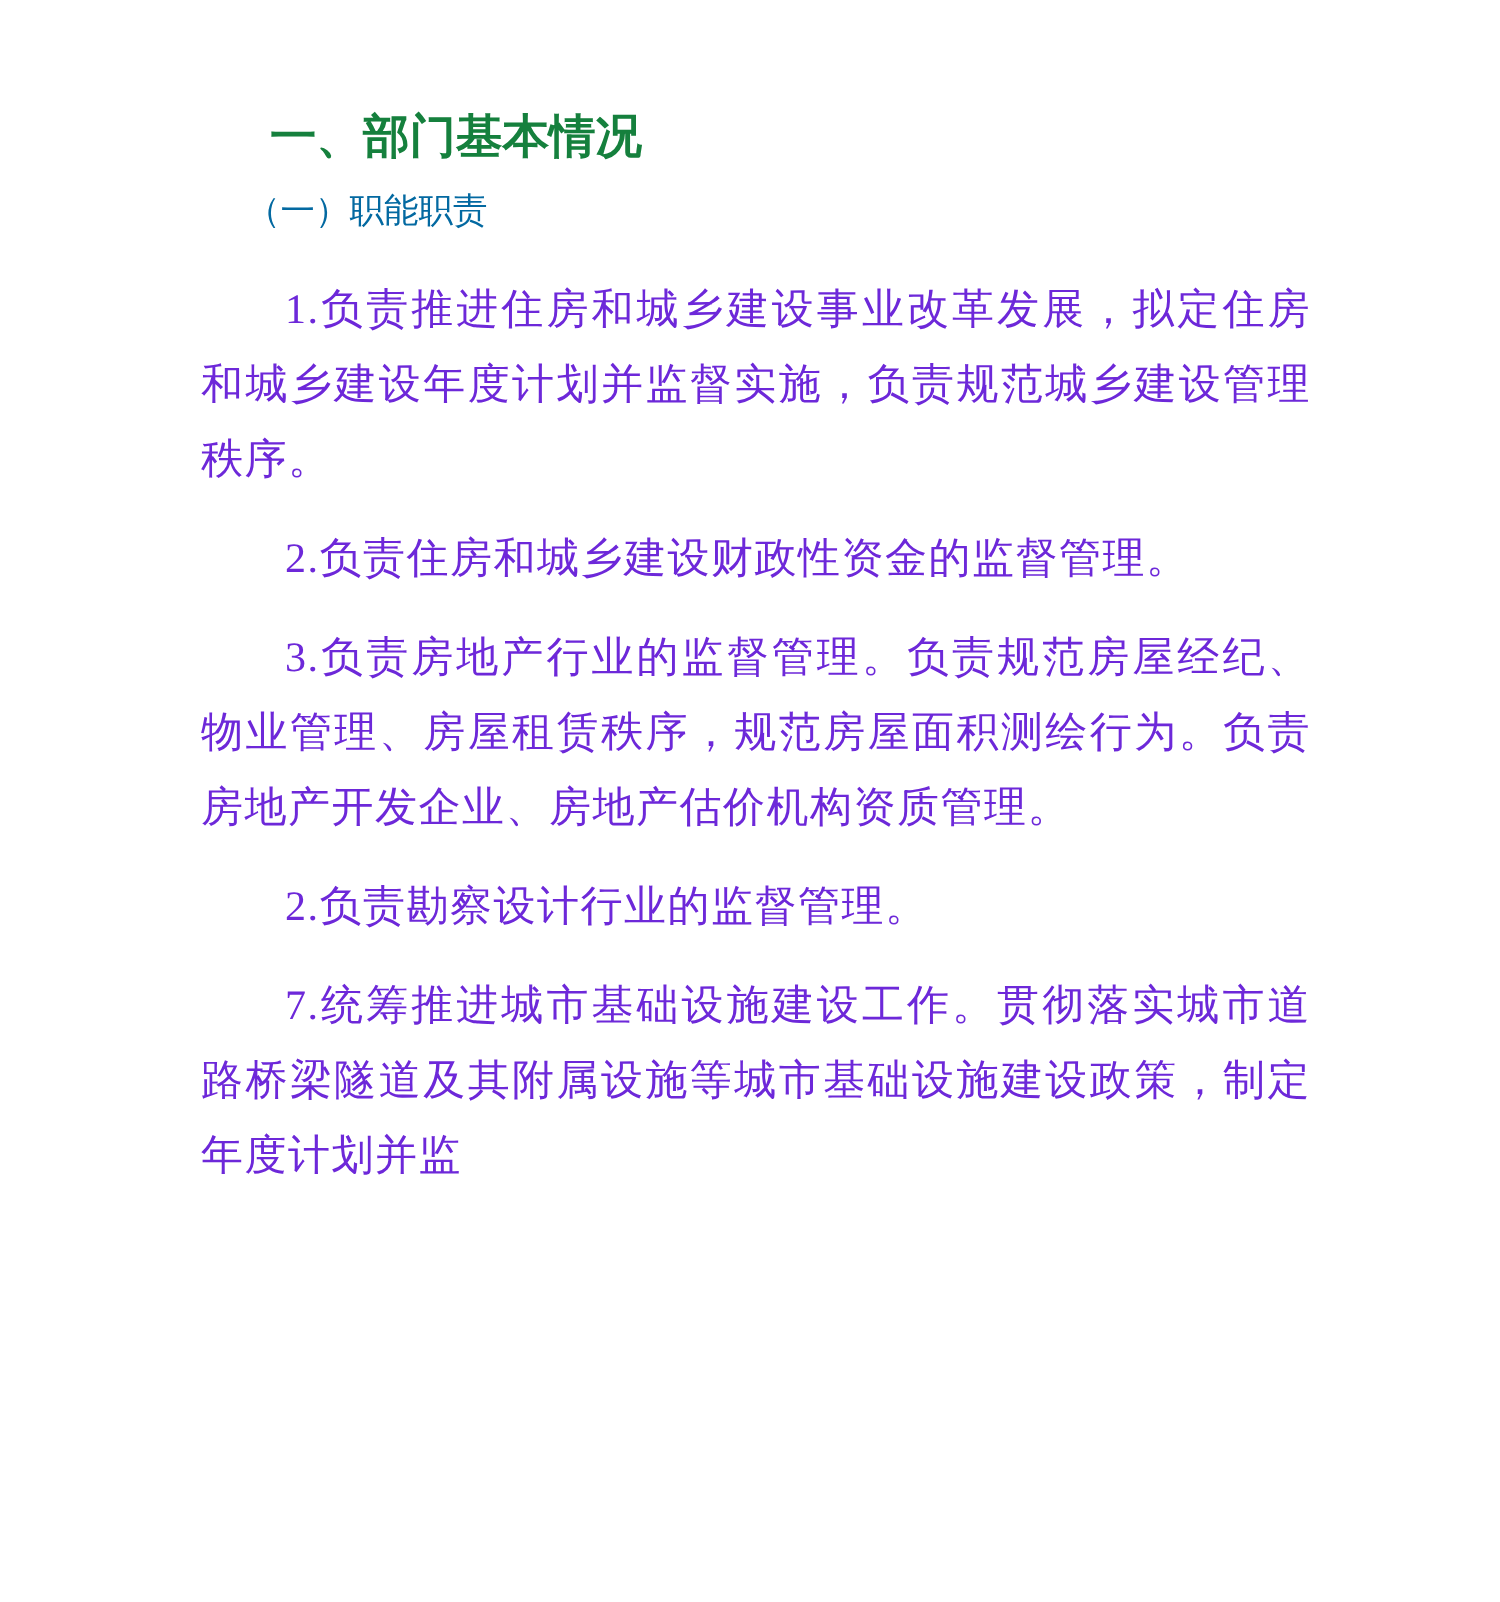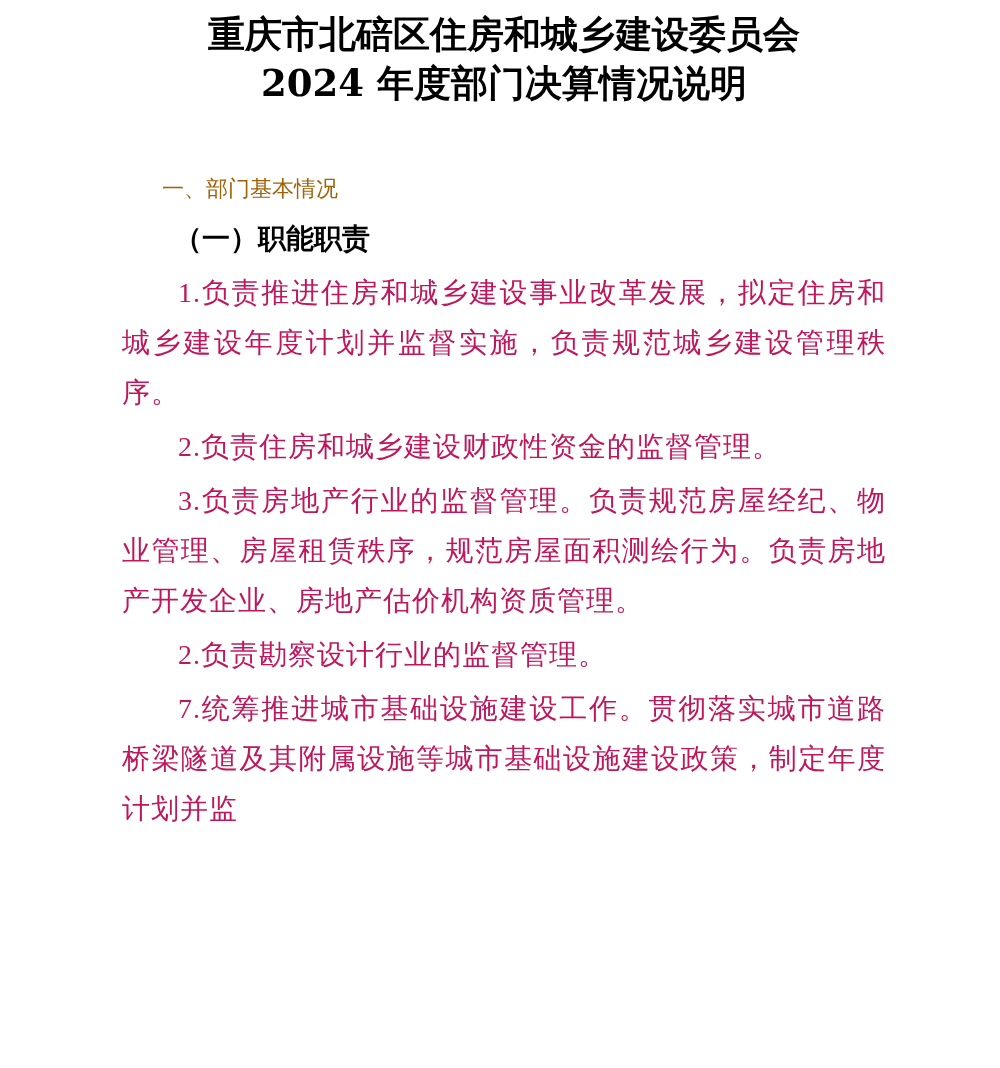--- a/index.html
+++ b/index.html
@@ -29,56 +29,52 @@
     font-weight: 700;
     font-family: "DejaVu Serif", "Liberation Serif", serif;
     color: #000000;
   }
   .title-line {
     display: block;
     white-space: nowrap;
   }
   .section-heading {
     margin: 56px 0 0 0;
-    font-size: 22px;
+    font-size: 31px;
+    line-height: 50px;
+    font-weight: 700;
+    text-indent: 2em;
+    font-family: "DejaVu Sans", "Liberation Sans", sans-serif;
+    color: #15803d;
+  }
+  .subsection-heading {
+    margin: 0;
+    font-size: 23px;
     line-height: 50px;
     font-weight: 400;
     text-indent: 2em;
-    font-family: "DejaVu Sans", "Liberation Sans", sans-serif;
-    color: #a16207;
-  }
-  .subsection-heading {
-    margin: 0;
-    font-size: 28px;
-    line-height: 50px;
-    font-weight: 700;
-    text-indent: 2em;
     font-family: "Liberation Serif", "DejaVu Serif", serif;
-    color: #000000;
+    color: #0369a1;
   }
   .body-para {
-    margin: 4px;
+    margin: 16px;
     font-size: 28px;
     line-height: 50px;
     text-indent: 2em;
     text-align: justify;
     letter-spacing: 1px;
     font-family: "Liberation Serif", "DejaVu Serif", serif;
-    color: #be185d;
+    color: #6d28d9;
   }
 </style>
 </head>
 <body>
 
 <div class="page">
 
-  <h1 class="doc-title">
-    <span class="title-line">重庆市北碚区住房和城乡建设委员会</span>
-    <span class="title-line">2024 年度部门决算情况说明</span>
-  </h1>
 
   <h2 class="section-heading">一、部门基本情况</h2>
 
   <h3 class="subsection-heading">（一）职能职责</h3>
 
   <p class="body-para">1.负责推进住房和城乡建设事业改革发展，拟定住房和城乡建设年度计划并监督实施，负责规范城乡建设管理秩序。</p>
 
   <p class="body-para">2.负责住房和城乡建设财政性资金的监督管理。</p>
 
   <p class="body-para">3.负责房地产行业的监督管理。负责规范房屋经纪、物业管理、房屋租赁秩序，规范房屋面积测绘行为。负责房地产开发企业、房地产估价机构资质管理。</p>

